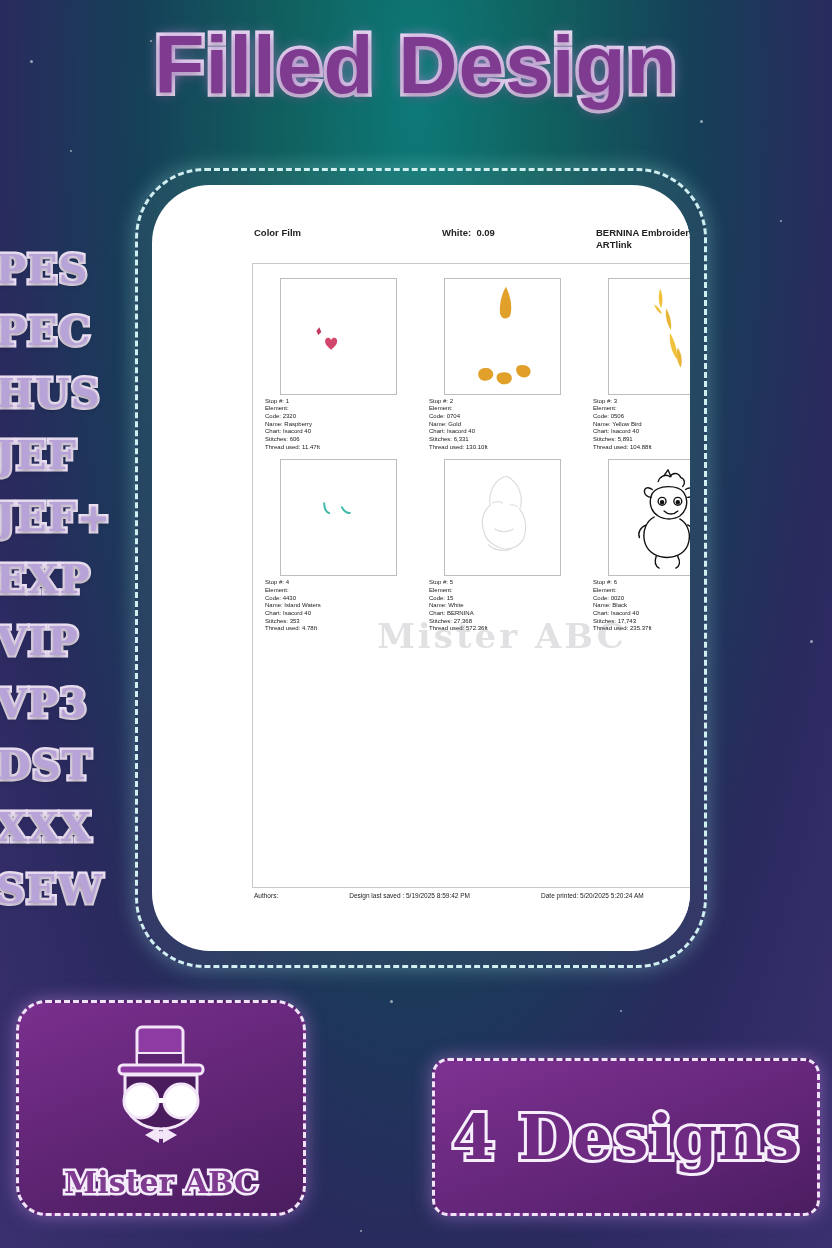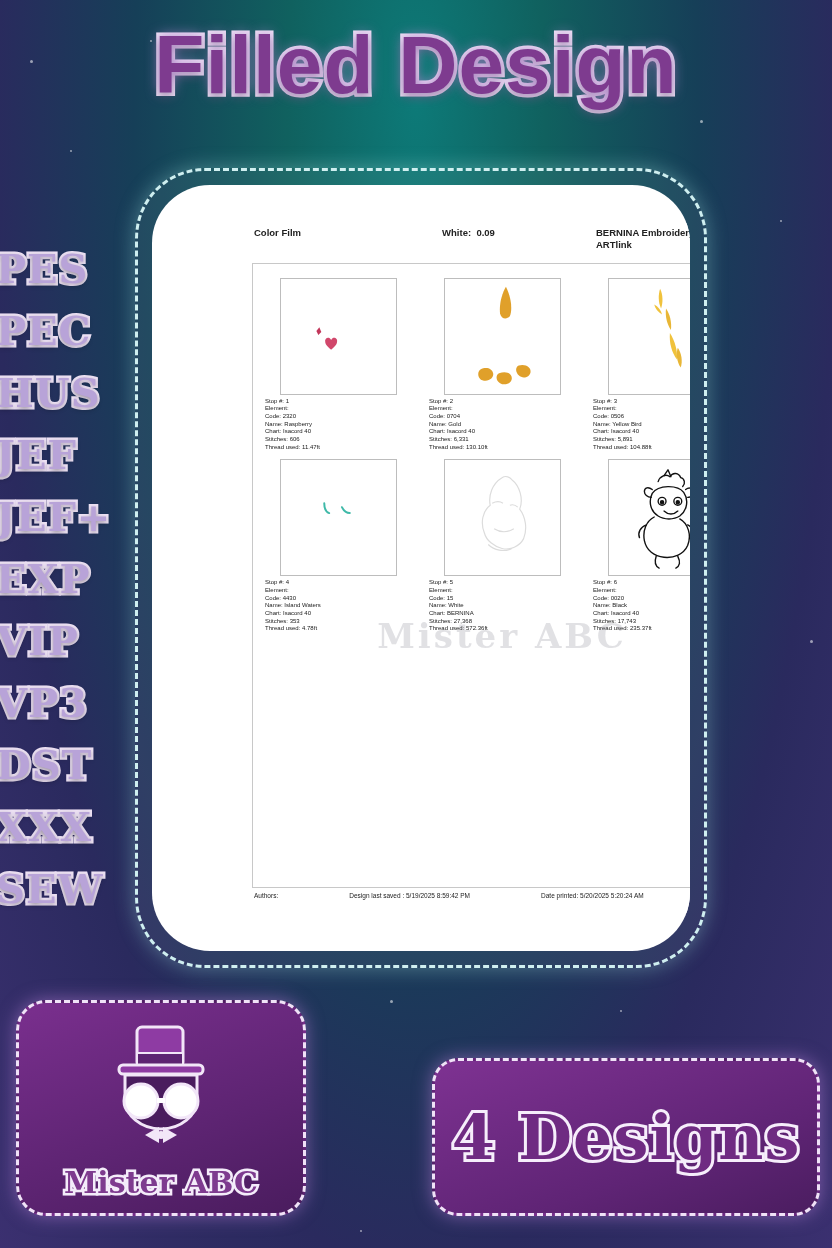--- a/index.html
+++ b/index.html
@@ -137,21 +137,21 @@
     -webkit-text-stroke:5px #f4ecfa;
     paint-order: stroke fill;
     margin-top:2px;
   }
   .logo-art { width:180px; height:150px; }
 
   
   .count-badge {
     position:absolute; left:432px; top:1058px; width:388px; height:158px;
     background: linear-gradient(160deg, #7e3292 0%, #5f2475 65%, #4b1d60 100%);
-    border-radius:26px;
+    border-radius:16px;
     border:3px dashed #f0e2f7;
     box-shadow: 0 0 18px rgba(190,130,220,.55);
     display:flex; align-items:center; justify-content:center;
   }
   .count-badge .txt {
     font-family:"DejaVu Serif", serif;
     font-weight:700; font-size:62px;
     color:#6f2b82;
     -webkit-text-stroke:6px #f6eefb;
     paint-order: stroke fill;

